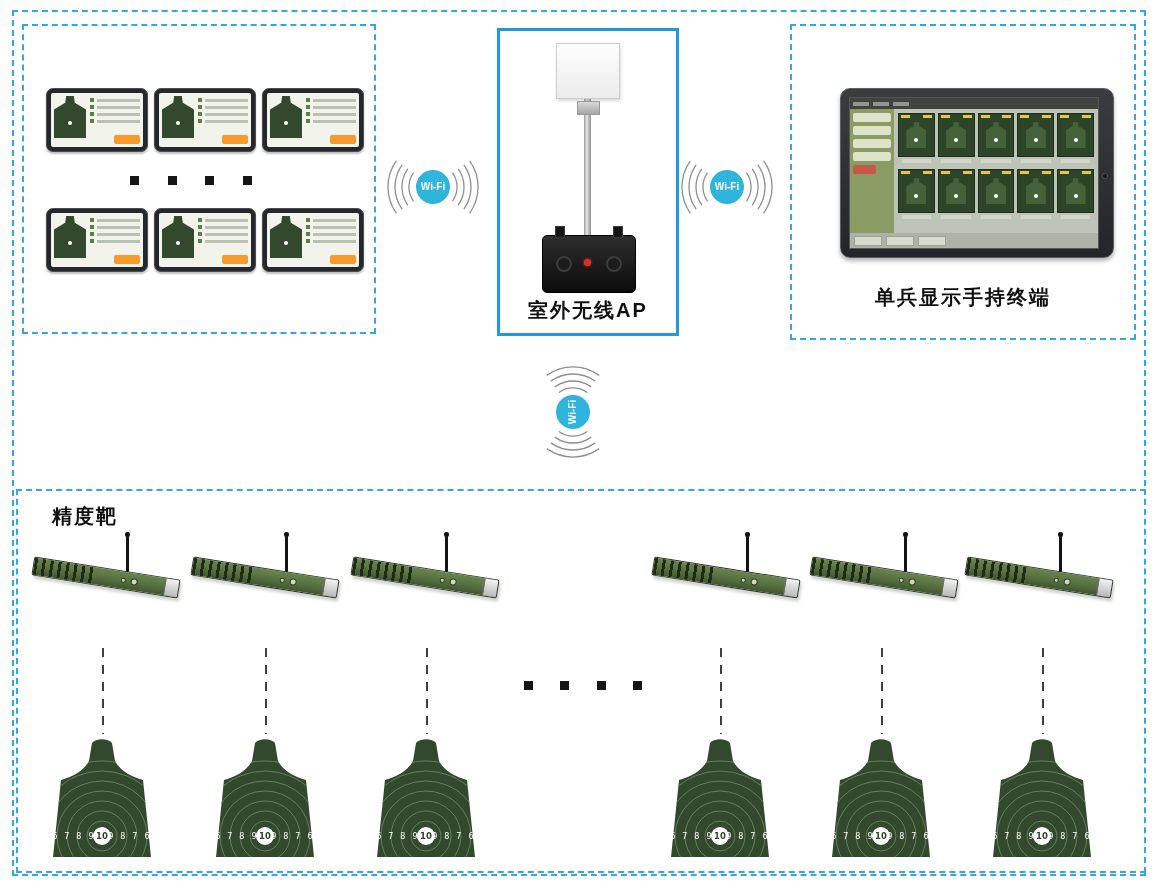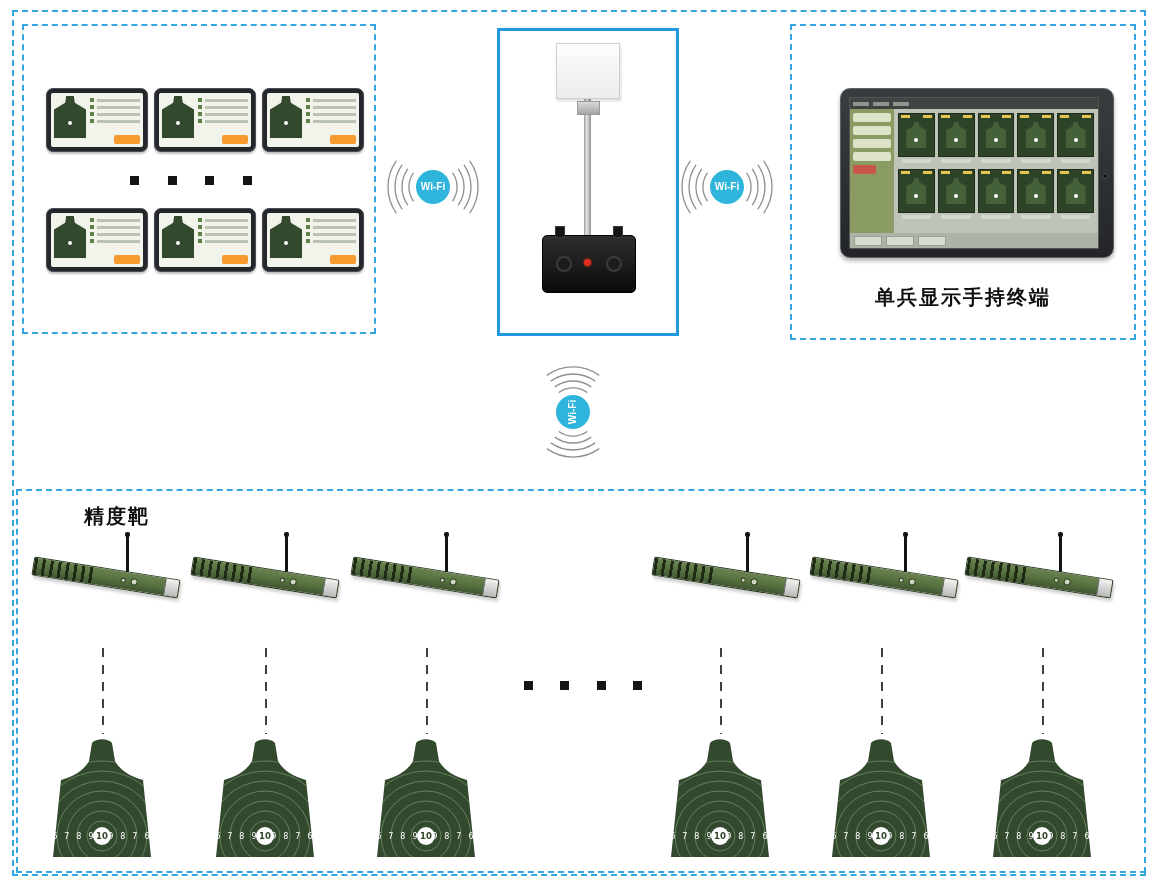--- a/index.html
+++ b/index.html
@@ -10,21 +10,21 @@
                 border:2px dashed #35a7e0;}
   .dash-box{position:absolute;border:2px dashed #35a7e0;background:#fff;}
   .solid-box{position:absolute;border:3px solid #2199dd;background:#fff;}
   .terminal-box{left:22px;top:24px;width:350px;height:306px;}
   .ap-box{left:497px;top:28px;width:176px;height:302px;}
   .instructor-box{left:790px;top:24px;width:342px;height:312px;}
   .precision-box{left:16px;top:489px;width:1126px;height:380px;}
   .cn-label{position:absolute;left:0;width:100%;text-align:center;font-size:20px;
             font-weight:600;color:#101010;letter-spacing:2px;}
   .pb-label{position:absolute;left:34px;top:12px;font-size:20px;font-weight:600;
-            color:#101010;letter-spacing:2px;margin-left:32px;}
+            color:#101010;letter-spacing:2px;}
   
   .dots{position:absolute;display:flex;justify-content:space-between;}
   .dots i{width:9px;height:9px;background:#151515;display:block;}
   
   .tablet{position:absolute;width:102px;height:64px;background:#24272b;border:1px solid #4a4e52;
           border-radius:7px;padding:4px;box-sizing:border-box;box-shadow:0 2px 2px rgba(0,0,0,.25);}
   .tscreen{width:100%;height:100%;background:#f2f4ec;border-radius:2px;display:flex;gap:4px;
            padding:3px;box-sizing:border-box;overflow:hidden;}
   .mini-target{width:32px;height:42px;background:#33492e;position:relative;flex:none;
     clip-path:polygon(38% 0,62% 0,65% 16%,100% 32%,100% 100%,0 100%,0 32%,35% 16%);}
@@ -299,20 +299,21 @@
     <div class="ap-pole"></div>
     <div class="ap-panel"></div>
     <div class="ap-clamp"></div>
     <div class="ap-unit">
       <i class="conn c1"></i>
       <i class="conn c2"></i>
       <span class="port p1"></span>
       <span class="led"></span>
       <span class="port p2"></span>
     </div>
+    <div class="cn-label" style="top:266px">室外无线AP</div>
   </div>
 
   <div class="dash-box instructor-box">
     <div class="itab">
       <div class="iscreen">
         <div class="itop">
           <i></i>
             <i></i>
             <i></i>
         </div>

